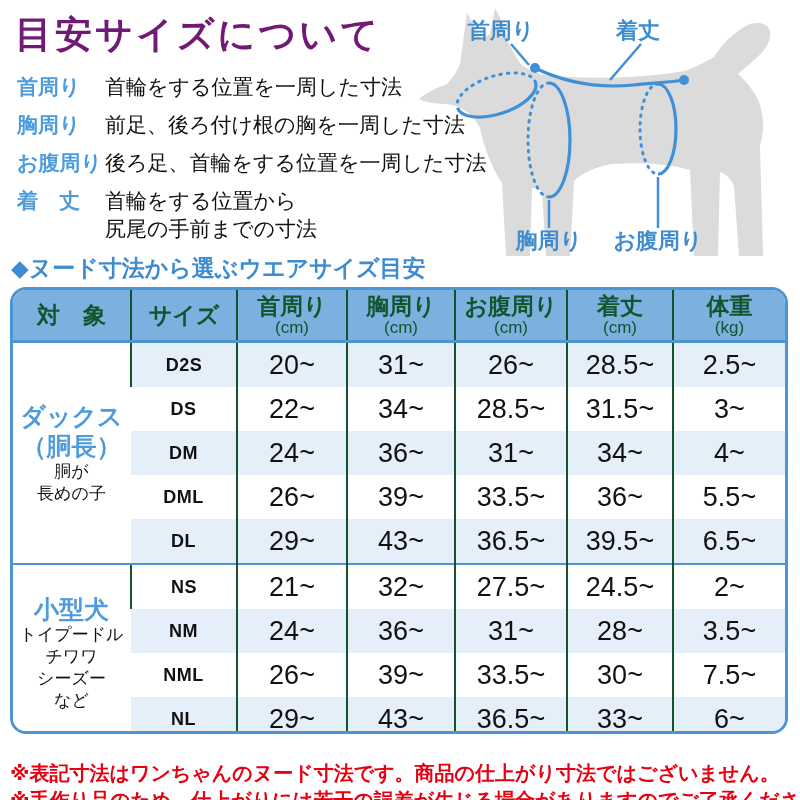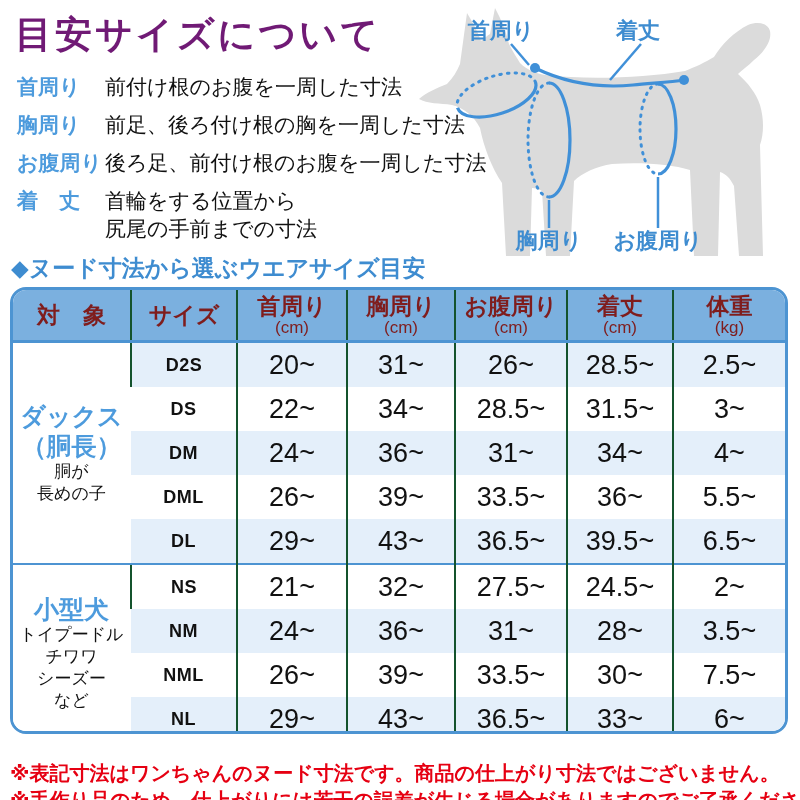--- a/index.html
+++ b/index.html
@@ -29,21 +29,21 @@
     font-size:23px;font-weight:bold;color:#3E8CD0;white-space:nowrap;
   }
   
   .table-wrap{
     position:absolute;left:10px;top:287px;width:778px;height:447px;
     border:3px solid #4D94D2;border-radius:16px;overflow:hidden;background:#fff;
     box-sizing:border-box;
   }
   table{border-collapse:collapse;width:100%;height:100%;table-layout:fixed;}
   thead th{
-    background:#7BB0DF;color:#7f1d1d;font-weight:bold;font-size:23px;
+    background:#7BB0DF;color:#14532d;font-weight:bold;font-size:23px;
     border-bottom:3px solid #4D94D2;padding:0;vertical-align:middle;height:50px;
     line-height:1.05;
   }
   thead th .h-unit{display:block;font-size:17px;font-weight:normal;margin-top:1px;}
   th + th, td + td{border-left:2px solid #14532d;}
   tbody td{
     text-align:center;vertical-align:middle;padding:0;height:44px;
     font-size:27px;color:#111;background:#fff;
   }
   tbody tr.alt td{background:#E4EFFA;}
@@ -60,29 +60,29 @@
 </head>
 <body>
 
 <div class="page">
 
   <div class="main-title">目安サイズについて</div>
 
   <div class="defs">
     <div class="def-row">
       <span class="def-term">首周り</span>
-      <span class="def-desc">前付け根のお腹を一周した寸法</span>
+      <span class="def-desc">首輪をする位置を一周した寸法</span>
     </div>
     <div class="def-row">
       <span class="def-term">胸周り</span>
       <span class="def-desc">前足、後ろ付け根の胸を一周した寸法</span>
     </div>
     <div class="def-row">
       <span class="def-term">お腹周り</span>
-      <span class="def-desc">後ろ足、前付け根のお腹を一周した寸法</span>
+      <span class="def-desc">後ろ足、首輪をする位置を一周した寸法</span>
     </div>
     <div class="def-row">
       <span class="def-term">着　丈</span>
       <span class="def-desc">
         <span>首輪をする位置から</span><br>
         <span>尻尾の手前までの寸法</span>
       </span>
     </div>
   </div>
 

